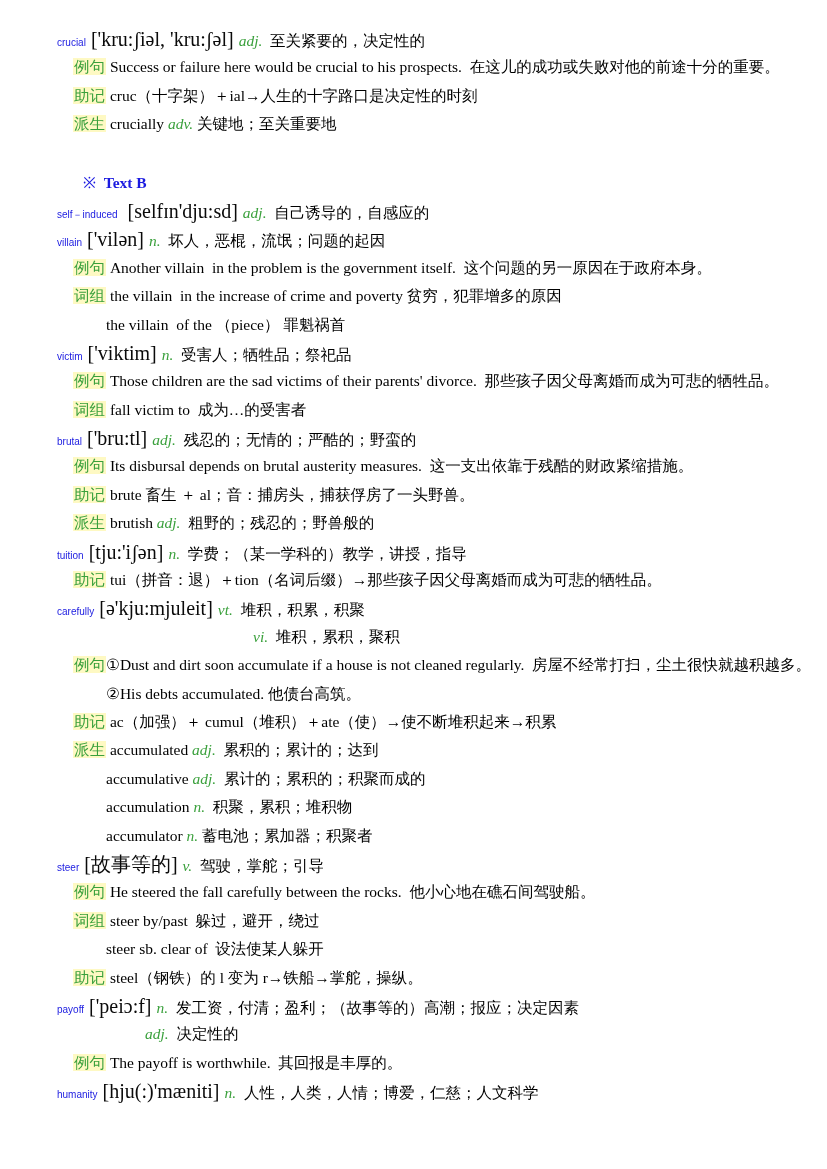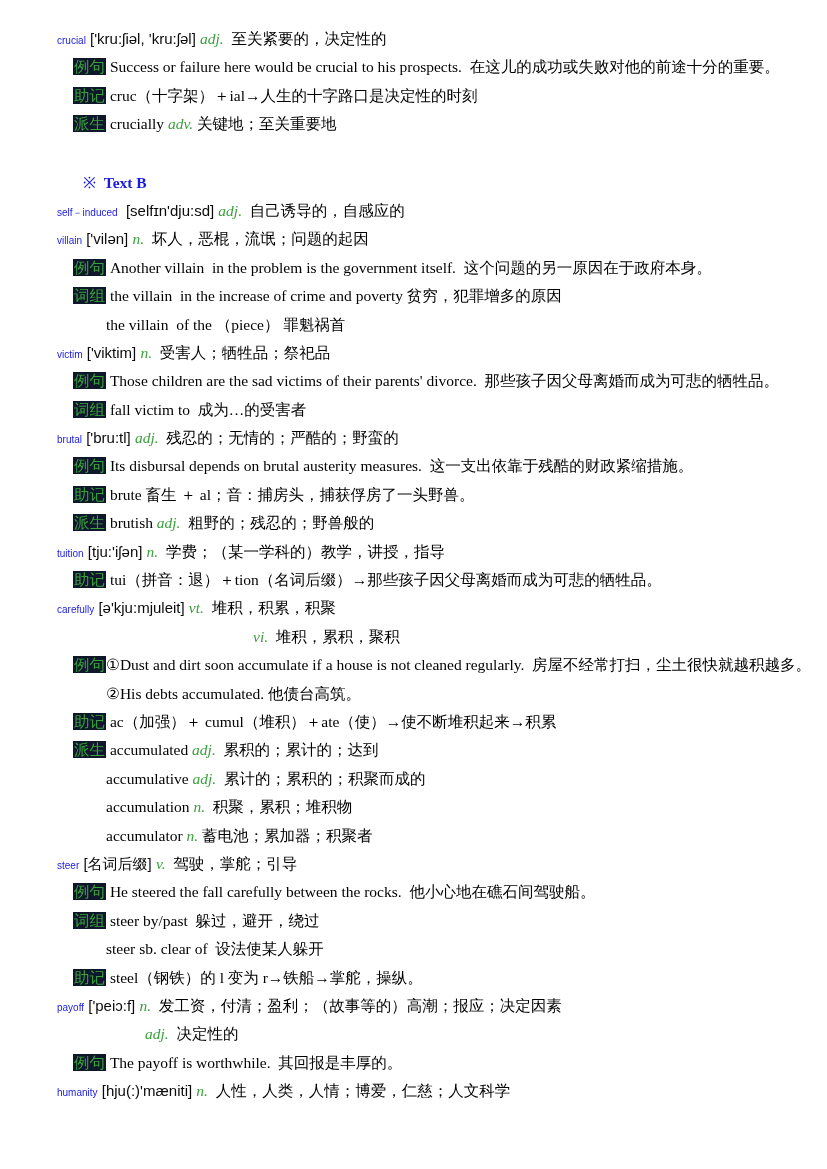--- a/index.html
+++ b/index.html
@@ -10,23 +10,23 @@
   }
   .doc{padding-top:25px;}
   .line{line-height:28.4px;white-space:pre;height:28.4px;}
   .entry{margin-left:57px;}
   .labelline{margin-left:73px;}
   .cont{margin-left:106px;}
   .vi{margin-left:253px;}
   .adj2{margin-left:145px;}
   .heading{margin-left:83px;}
   .gap{height:30px;line-height:30px;}
-  .tag{background:#0f172a;color:#3aa03c;padding:0 1px;}
+  .tag{background:#fef9c3;color:#3aa03c;padding:0 1px;}
   .seg-word{color:#1b1be0;font-family:"Liberation Sans","DejaVu Sans",sans-serif;font-size:10px;}
-  .seg-phon{color:#0a0a0a;font-family:Liberation Sans, sans-serif;font-size:15px;}
+  .seg-phon{color:#0a0a0a;font-family:Liberation Serif, serif;font-size:20px;}
   .seg-pos{color:#3aa03c;font-style:italic;}
   .seg-text{color:#000;}
   .seg-hmark{color:#1b1be0;}
   .seg-htitle{color:#1b1be0;font-weight:bold;}
 </style>
 </head>
 <body>
 
 <div class="doc">
   <div>
@@ -52,21 +52,21 @@
       <div class="line labelline"><span class="tag">助记</span><span class="seg-text"> tui（拼音：退）＋tion（名词后缀）→那些孩子因父母离婚而成为可悲的牺牲品。</span></div>
       <div class="line entry"><span class="seg-word">carefully</span><span class="seg-phon"> [ə'kju:mjuleit] </span><span class="seg-pos">vt.</span><span class="seg-text">  堆积，积累，积聚</span></div>
       <div class="line vi"><span class="seg-pos">vi.</span><span class="seg-text">  堆积，累积，聚积</span></div>
       <div class="line labelline"><span class="tag">例句</span><span class="seg-text">①Dust and dirt soon accumulate if a house is not cleaned regularly.  房屋不经常打扫，尘土很快就越积越多。</span></div>
       <div class="line cont"><span class="seg-text">②His debts accumulated. 他债台高筑。</span></div>
       <div class="line labelline"><span class="tag">助记</span><span class="seg-text"> ac（加强）＋ cumul（堆积）＋ate（使）→使不断堆积起来→积累</span></div>
       <div class="line labelline"><span class="tag">派生</span><span class="seg-text"> accumulated </span><span class="seg-pos">adj.</span><span class="seg-text">  累积的；累计的；达到</span></div>
       <div class="line cont"><span class="seg-text">accumulative </span><span class="seg-pos">adj.</span><span class="seg-text">  累计的；累积的；积聚而成的</span></div>
       <div class="line cont"><span class="seg-text">accumulation </span><span class="seg-pos">n.</span><span class="seg-text">  积聚，累积；堆积物</span></div>
       <div class="line cont"><span class="seg-text">accumulator </span><span class="seg-pos">n.</span><span class="seg-text"> 蓄电池；累加器；积聚者</span></div>
-      <div class="line entry"><span class="seg-word">steer</span><span class="seg-phon"> [名词后缀] </span><span class="seg-pos">v.</span><span class="seg-text">  驾驶，掌舵；引导</span></div>
+      <div class="line entry"><span class="seg-word">steer</span><span class="seg-phon"> [故事等的] </span><span class="seg-pos">v.</span><span class="seg-text">  驾驶，掌舵；引导</span></div>
       <div class="line labelline"><span class="tag">例句</span><span class="seg-text"> He steered the fall carefully between the rocks.  他小心地在礁石间驾驶船。</span></div>
       <div class="line labelline"><span class="tag">词组</span><span class="seg-text"> steer by/past  躲过，避开，绕过</span></div>
       <div class="line cont"><span class="seg-text">steer sb. clear of  设法使某人躲开</span></div>
       <div class="line labelline"><span class="tag">助记</span><span class="seg-text"> steel（钢铁）的 l 变为 r→铁船→掌舵，操纵。</span></div>
       <div class="line entry"><span class="seg-word">payoff</span><span class="seg-phon"> ['peiɔ:f] </span><span class="seg-pos">n.</span><span class="seg-text">  发工资，付清；盈利；（故事等的）高潮；报应；决定因素</span></div>
       <div class="line adj2"><span class="seg-pos">adj.</span><span class="seg-text">  决定性的</span></div>
       <div class="line labelline"><span class="tag">例句</span><span class="seg-text"> The payoff is worthwhile.  其回报是丰厚的。</span></div>
       <div class="line entry"><span class="seg-word">humanity</span><span class="seg-phon"> [hju(:)'mæniti] </span><span class="seg-pos">n.</span><span class="seg-text">  人性，人类，人情；博爱，仁慈；人文科学</span></div>
     </div>
 </div>

